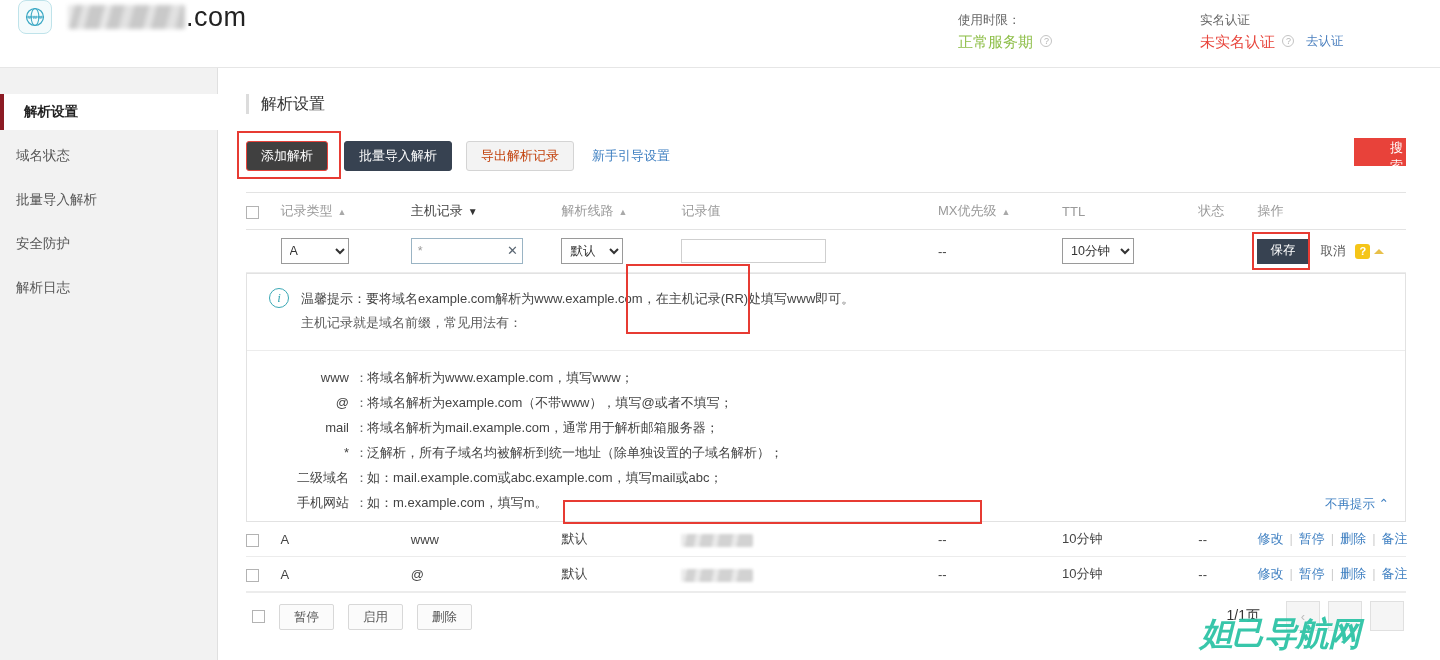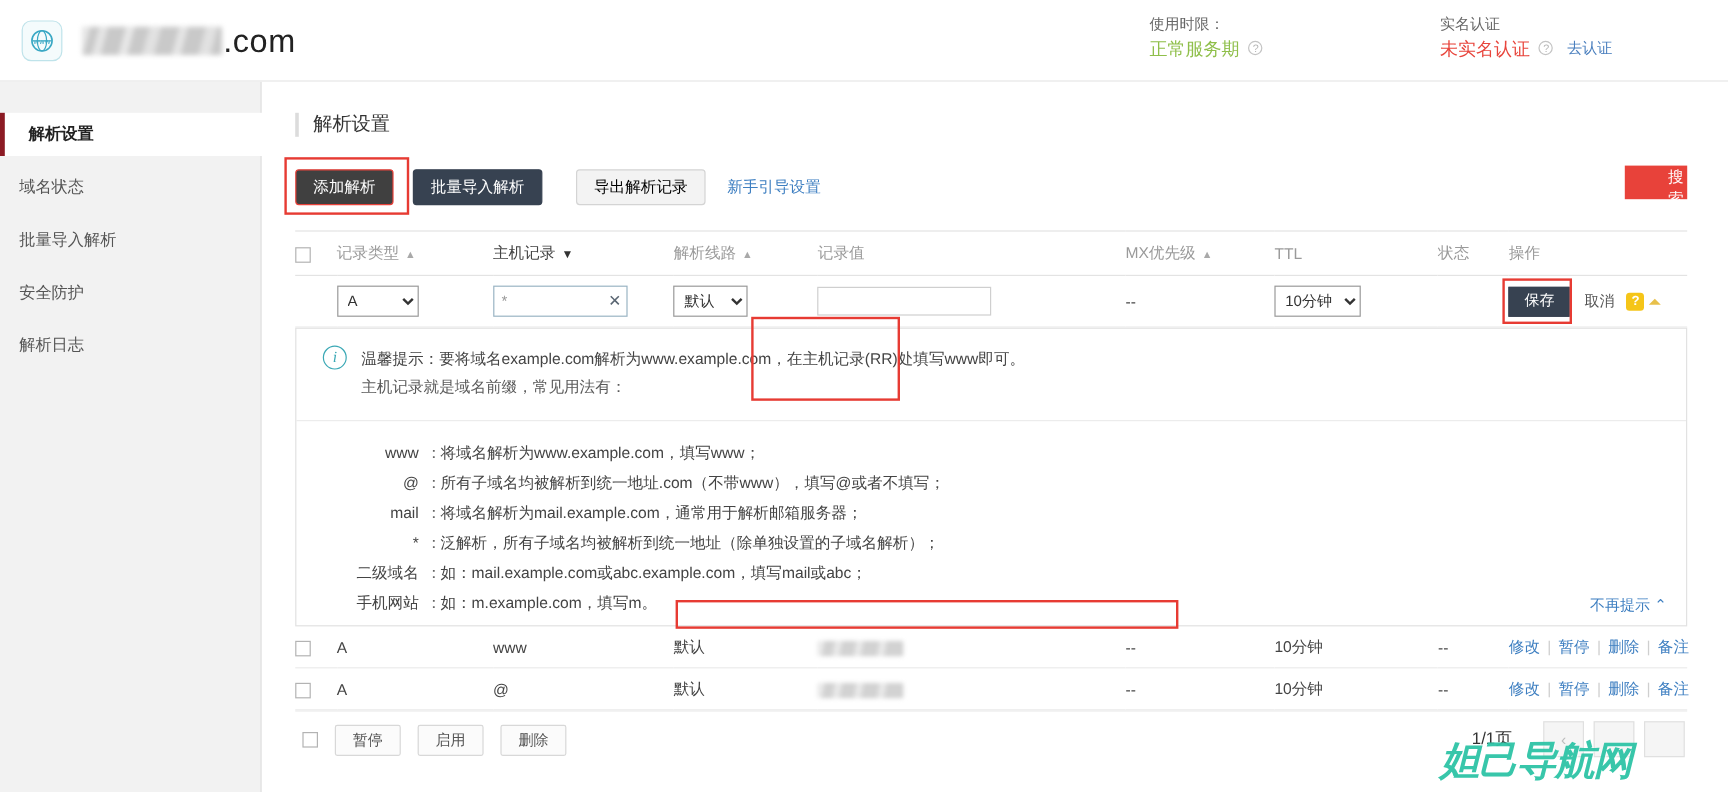--- a/index.html
+++ b/index.html
@@ -13,21 +13,21 @@
     overflow: hidden;
     position: relative;
   }
 
   
   .header {
     height: 68px;
     position: relative;
     background: #fff;
     display: flex;
-    align-items: center;
+    align-items: flex-start;
   }
   .logo-wrap { margin-left: 18px; display: flex; align-items: center; }
   .globe-icon {
     width: 34px; height: 34px;
     border: 1px solid #bfe3ea;
     border-radius: 8px;
     background: #f4fbfc;
     display: flex; align-items: center; justify-content: center;
   }
   .globe-icon svg { display: block; }
@@ -122,21 +122,21 @@
   .btn {
     height: 30px; line-height: 28px;
     padding: 0 14px;
     font-size: 13px;
     border-radius: 3px;
     cursor: pointer;
     font-family: "Liberation Sans", sans-serif;
   }
   .btn-red  { background: #404040; color: #fff; border: 1px solid #e8423a; }
   .btn-navy { background: #374251; color: #fff; border: 1px solid #374251; margin-left: 16px; }
-  .btn-gray { background: #f3f3f3; color: #000000; border: 1px solid #d4d4d4; margin-left: 28px; }
+  .btn-gray { background: #f3f3f3; color: #c2410c; border: 1px solid #d4d4d4; margin-left: 14px; }
   .link-blue { color: #3e7fc1; font-size: 13px; margin-left: 18px; cursor: pointer; }
 
   .annot {
     position: absolute;
     border: 2px solid #e73b33;
     pointer-events: none;
     z-index: 20;
   }
   .annot.add-resolve { left: -9px; top: -9px; width: 104px; height: 48px; }
 
@@ -546,21 +546,21 @@
 
       <div class="tip-list">
         <div class="tip-row">
           <span class="tip-key">www</span>
           <span class="tip-sep">：</span>
           <span class="tip-desc">将域名解析为www.example.com，填写www；</span>
         </div>
         <div class="tip-row">
           <span class="tip-key">@</span>
           <span class="tip-sep">：</span>
-          <span class="tip-desc">所有子域名均被解析到统一地址.com（不带www），填写@或者不填写；</span>
+          <span class="tip-desc">将域名解析为example.com（不带www），填写@或者不填写；</span>
         </div>
         <div class="tip-row">
           <span class="tip-key">mail</span>
           <span class="tip-sep">：</span>
           <span class="tip-desc">将域名解析为mail.example.com，通常用于解析邮箱服务器；</span>
         </div>
         <div class="tip-row marked">
           <span class="tip-key">*</span>
           <span class="tip-sep">：</span>
           <span class="tip-desc">泛解析，所有子域名均被解析到统一地址（除单独设置的子域名解析）；</span>

